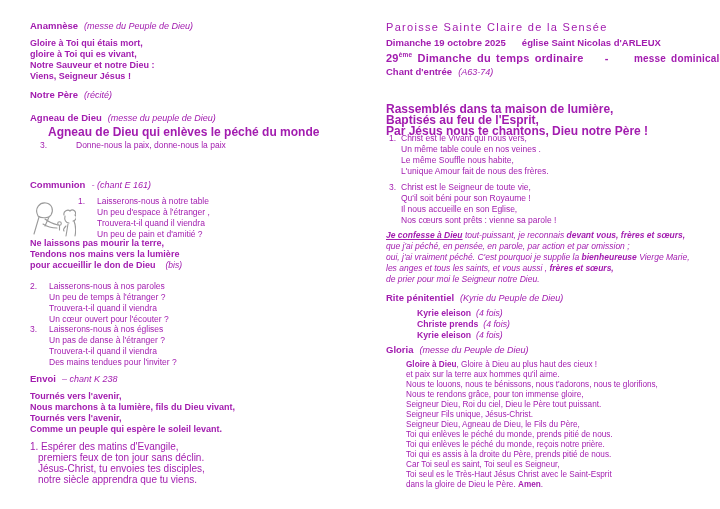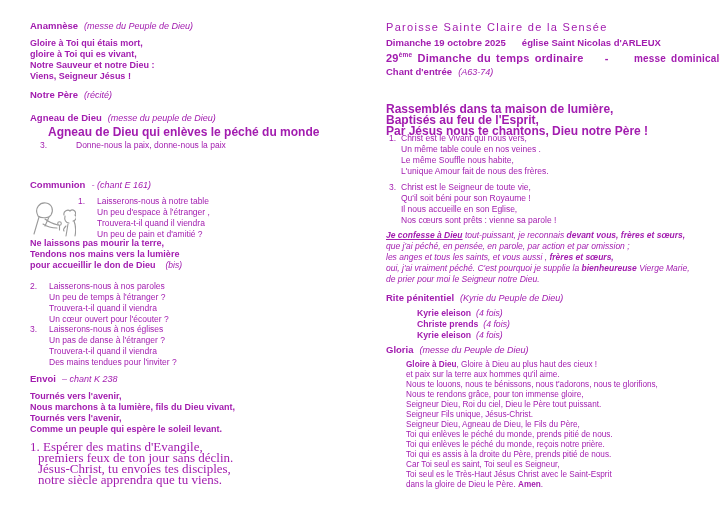--- a/index.html
+++ b/index.html
@@ -10,21 +10,21 @@
   .col-right{left:386px;width:328px;}
   .sec{position:absolute;left:0;right:0;}
   .nowrap div, .line{white-space:nowrap;}
 
   
   .h{font-size:9.5px;font-weight:bold;white-space:nowrap;}
   .h .ref{font-weight:normal;font-style:italic;font-size:9px;margin-left:6px;}
 
   
   .boldlines{font-size:9px;font-weight:bold;line-height:11px;}
-  .plain{font-size:13px;line-height:11px;font-family:Liberation Serif, serif;}
+  .plain{font-size:10px;line-height:11px;}
 
   
   .vrow{display:flex;font-size:8.5px;line-height:11px;}
   .vrow .vnum{flex:0 0 19px;}
   .vrow.rv .vnum{flex:0 0 12px;}
   .arow{display:flex;font-size:8.5px;line-height:11px;padding-left:10px;}
   .arow .anum{flex:0 0 36px;}
 
   .bis{font-style:italic;font-weight:normal;margin-left:10px;font-size:8.5px;}
   .hang div{padding-left:8px;}
@@ -204,22 +204,22 @@
           <div class="line">Christ est le Seigneur de toute vie,</div>
           <div class="line">Qu'il soit béni pour son Royaume !</div>
           <div class="line">Il nous accueille en son Eglise,</div>
           <div class="line">Nos cœurs sont prêts : vienne sa parole !</div>
         </span>
     </div>
 
     <div class="sec confess" style="top:230px">
       <div class="line"><span class="bu">Je confesse à Dieu</span><span> tout-puissant, je reconnais </span><span class="bb">devant vous, frères et sœurs,</span></div>
       <div class="line">que j'ai péché, en pensée, en parole, par action et par omission ;</div>
+      <div class="line"><span>oui, j'ai vraiment péché. C'est pourquoi je supplie la </span><span class="bb">bienheureuse</span><span> Vierge Marie,</span></div>
       <div class="line"><span>les anges et tous les saints, et vous aussi , </span><span class="bb">frères et sœurs,</span></div>
-      <div class="line"><span>oui, j'ai vraiment péché. C'est pourquoi je supplie la </span><span class="bb">bienheureuse</span><span> Vierge Marie,</span></div>
       <div class="line">de prier pour moi le Seigneur notre Dieu.</div>
     </div>
 
     <div class="sec h" style="top:292px">
       <span>Rite pénitentiel</span><span class="ref">(Kyrie du Peuple de Dieu)</span>
     </div>
     <div class="sec kyrie" style="top:308px">
       <div class="line"><span class="kn">Kyrie eleison</span><span class="kt">(4 fois)</span></div>
       <div class="line"><span class="kn">Christe prends</span><span class="kt">(4 fois)</span></div>
       <div class="line"><span class="kn">Kyrie eleison</span><span class="kt">(4 fois)</span></div>

